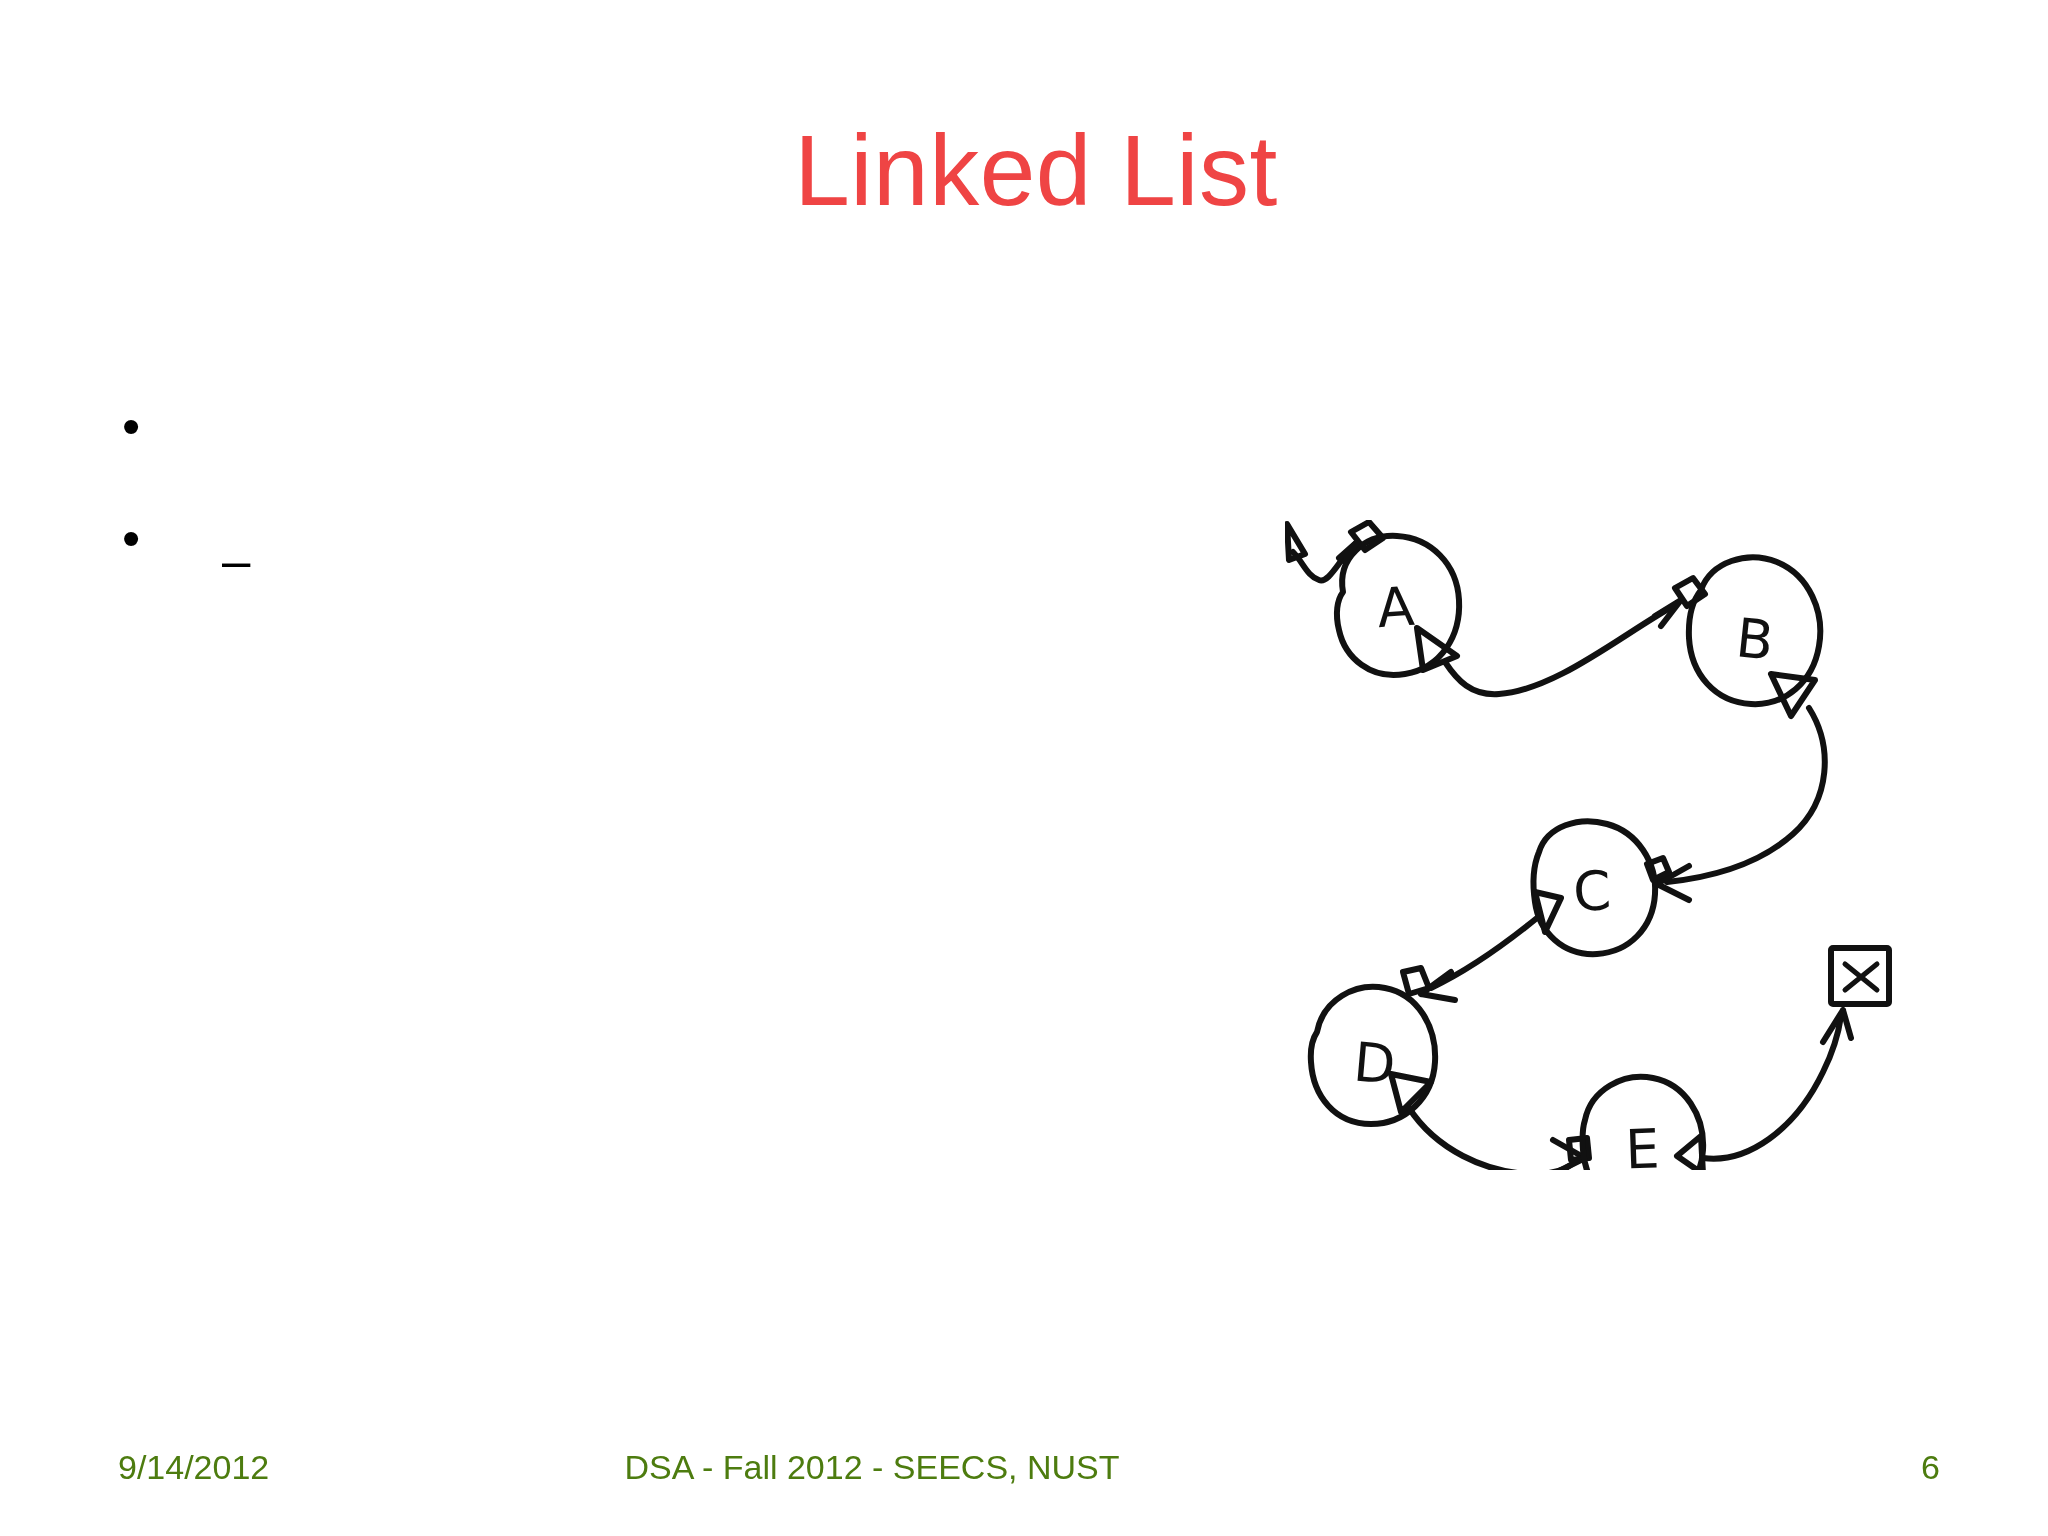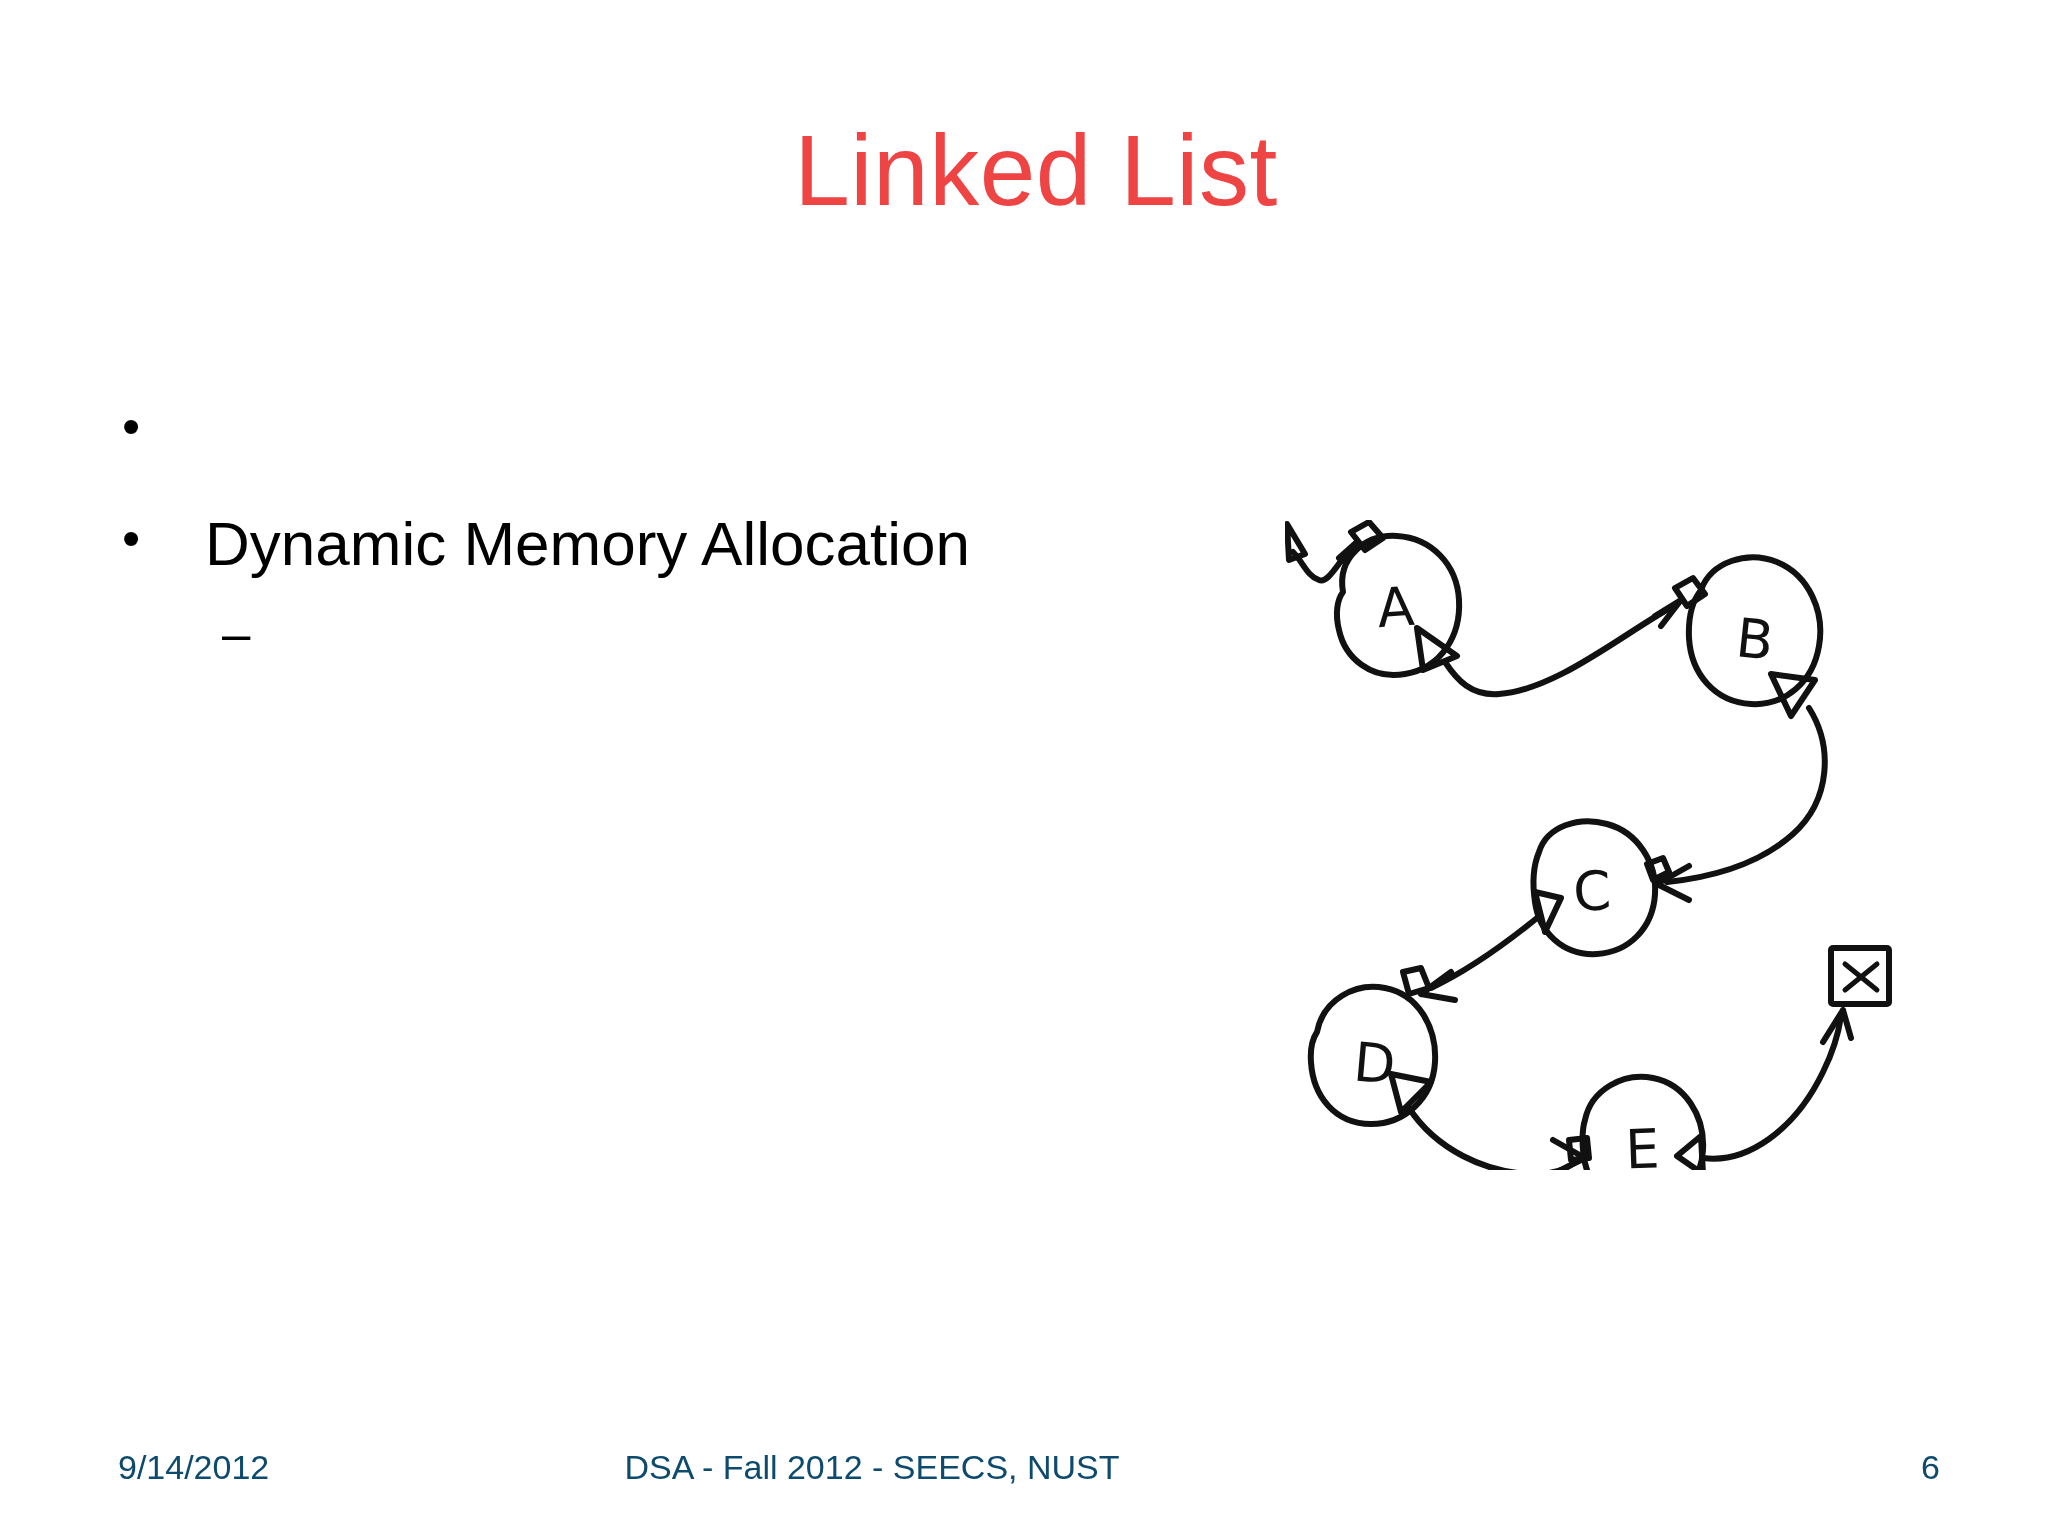--- a/index.html
+++ b/index.html
@@ -83,21 +83,21 @@
     width: 690px;
     height: 650px;
   }
   #diagram svg { display: block; }
 
   
   .footer-item {
     position: absolute;
     bottom: 0;
     font-size: 34px;
-    color: #0c4a6e;
+    color: #4d7c0f;
     white-space: nowrap;
   }
   #footer-date  { left: 118px;  top: 1448px; }
   #footer-center{ left: 0; top: 1448px; width: 1744px; text-align: center; }
   #footer-page  { left: 0; top: 1448px; width: 2048px; text-align: right; padding-right: 108px; box-sizing: border-box; }
 </style>
 </head>
 <body>
 
 <div id="slide">
@@ -107,21 +107,20 @@
   <div id="body-block">
 
     <div class="bullet-l1">
       <span class="marker">•</span>
     </div>
 
     <div class="spacer-gap"></div>
 
     <div class="bullet-l1">
       <span class="marker">•</span>
-      <span> Dynamic Memory Allocation</span>
     </div>
 
     <div class="spacer-gap-sm"></div>
 
     <div class="bullet-l2">
       <span class="marker">–</span>
     </div>
 
   </div>
 

